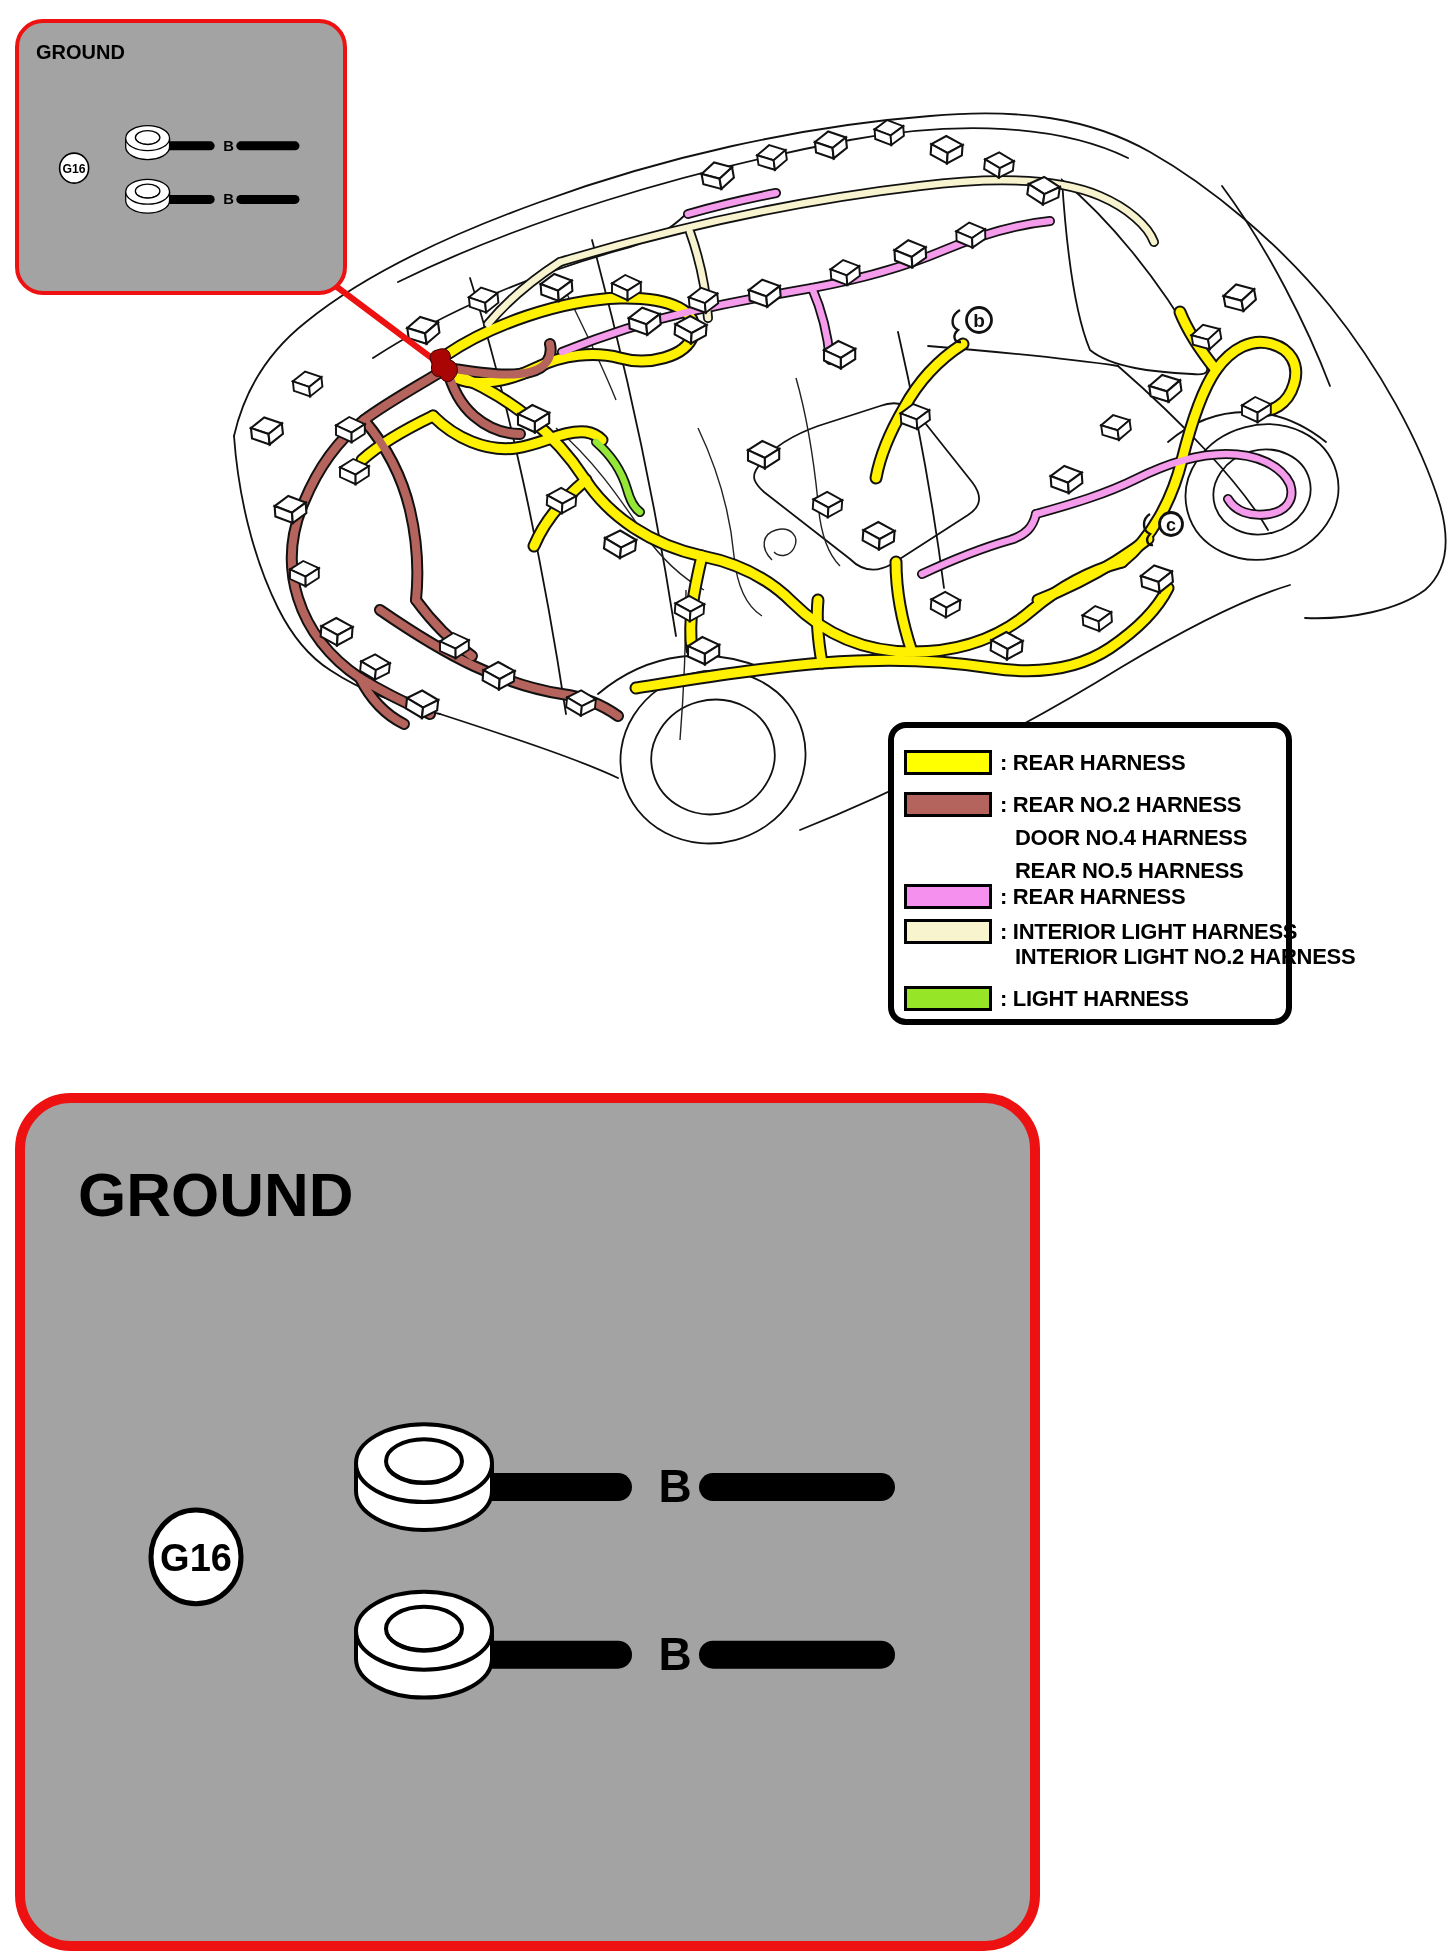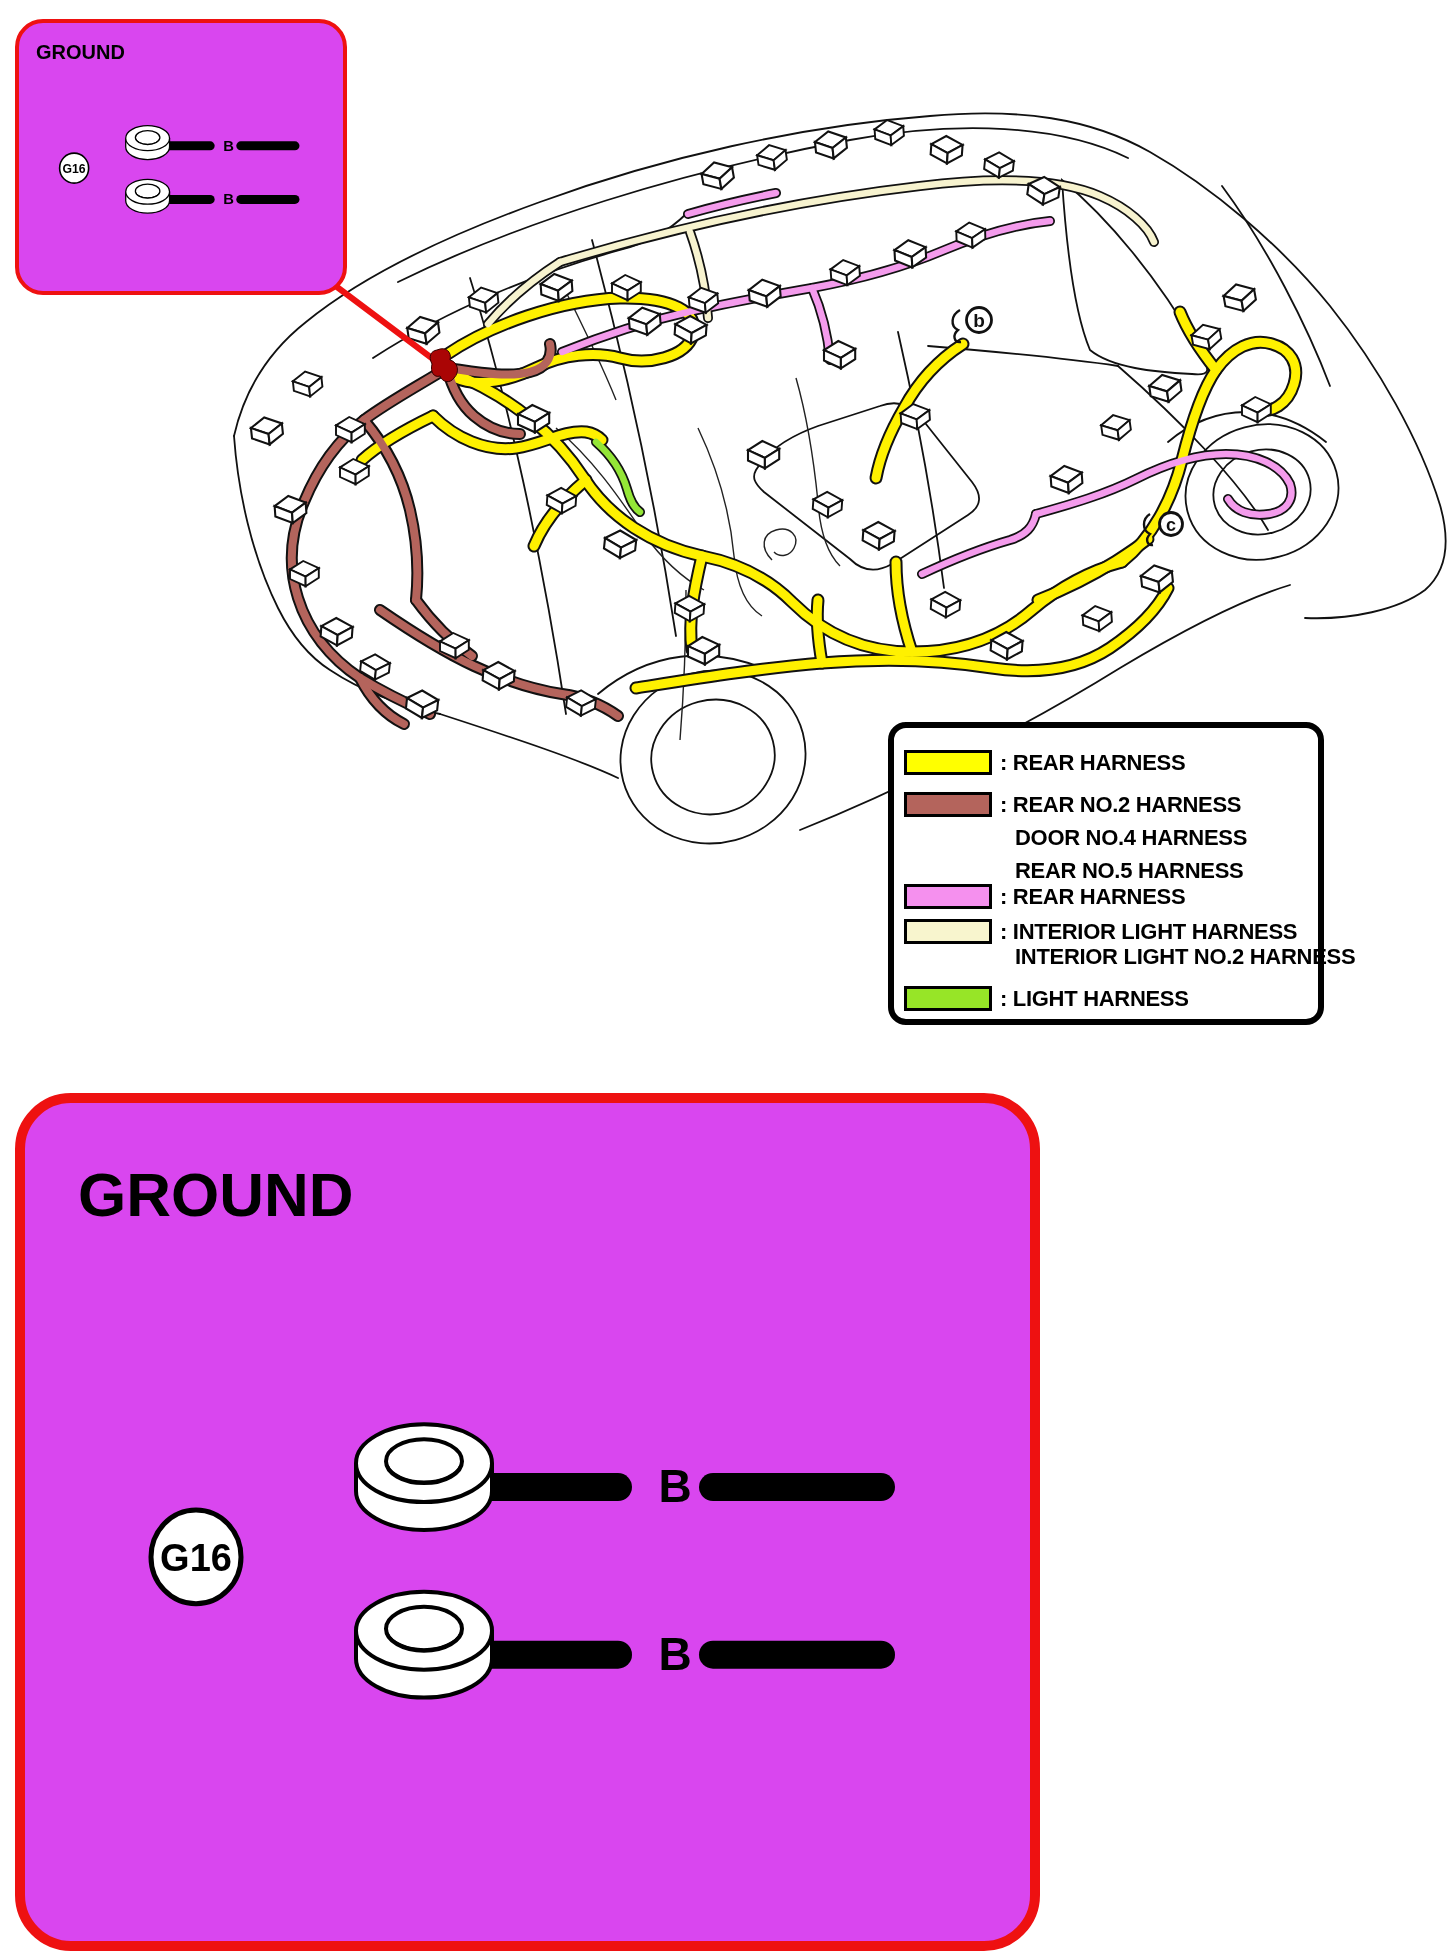--- a/index.html
+++ b/index.html
@@ -3,27 +3,27 @@
 <meta charset="utf-8">
 <style>
   html,body{margin:0;padding:0;background:#ffffff;}
   body{width:1455px;height:1953px;position:relative;font-family:"Liberation Sans","DejaVu Sans",sans-serif;}
   svg text{font-family:"Liberation Sans","DejaVu Sans",sans-serif;}
 
   
   #car-layer{position:absolute;left:0;top:0;width:1455px;height:1953px;z-index:1;}
 
   
-  .callout{position:absolute;background:#d946ef;box-sizing:border-box;z-index:3;}
+  .callout{position:absolute;background:#a3a3a3;box-sizing:border-box;z-index:3;}
   .callout.top{left:15px;top:19px;width:332px;height:276px;border:4px solid #EE1111;border-radius:28px;}
   .callout.bottom{left:15px;top:1093px;width:1025px;height:858px;border:10px solid #EE1111;border-radius:56px;}
   .callout svg{position:absolute;left:0;top:0;width:100%;height:100%;}
 
   
-  #legend{position:absolute;left:888px;top:722px;width:436px;height:303px;background:#ffffff;
+  #legend{position:absolute;left:888px;top:722px;width:404px;height:303px;background:#ffffff;
           border:6px solid #000;border-radius:18px;box-sizing:border-box;z-index:2;}
   #legend .swatch{position:absolute;left:10px;width:88px;height:25px;border:3px solid #000;box-sizing:border-box;}
   #legend .lbl{position:absolute;left:106px;font-size:22px;font-weight:bold;color:#000;white-space:nowrap;letter-spacing:-0.3px;}
   #legend .lbl.cont{left:121px;}
 </style>
 </head>
 <body>
 
 <svg id="car-layer" viewBox="0 0 1455 1953">
   <defs>

